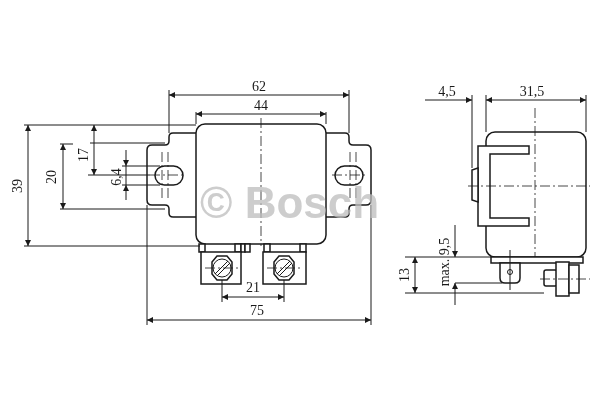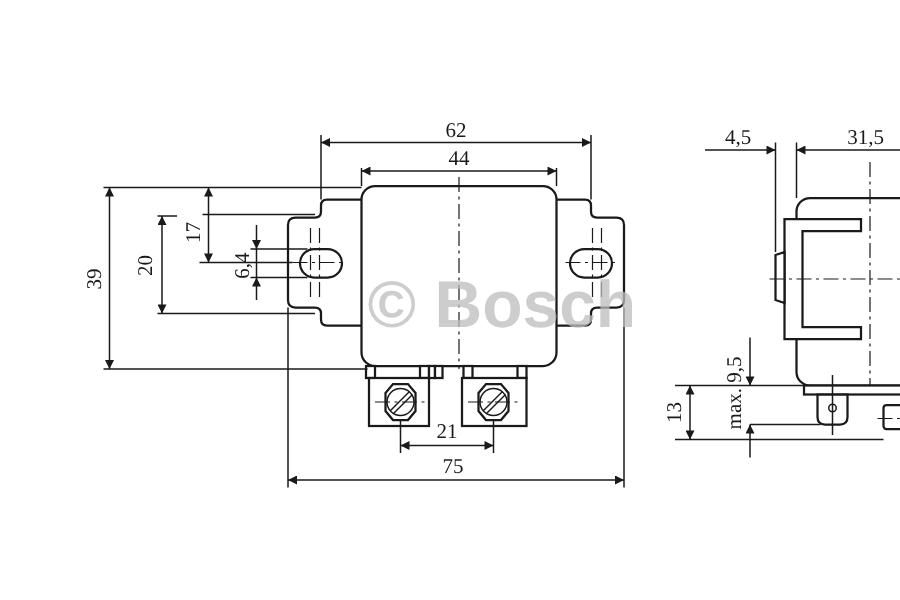--- a/index.html
+++ b/index.html
@@ -1,17 +1,17 @@
 <!DOCTYPE html>
 <html><head>
 <meta charset="utf-8">
 <style>
   html,body{margin:0;padding:0;background:#ffffff;}
   body{width:600px;height:400px;overflow:hidden;font-family:"Liberation Serif","DejaVu Serif",serif;}
-  #stage{position:relative;width:528px;height:400px;margin-left:45px;}
+  #stage{position:relative;width:528px;height:400px;}
   svg{position:absolute;left:0;top:0;}
   .ln{stroke:#1a1a1a;stroke-width:1;fill:none;}
   .thk{stroke:#1a1a1a;stroke-width:1.5;fill:#fff;}
   .dash{stroke:#1a1a1a;stroke-width:0.8;fill:none;stroke-dasharray:10 3 2 3;}
   .dim{font-family:"Liberation Serif","DejaVu Serif",serif;font-size:14px;fill:#1a1a1a;}
   .wm{font-family:"Liberation Sans","DejaVu Sans",sans-serif;font-weight:bold;font-size:44px;fill:#bdbdbd;opacity:0.75;}
 </style>
 </head>
 <body>
 

